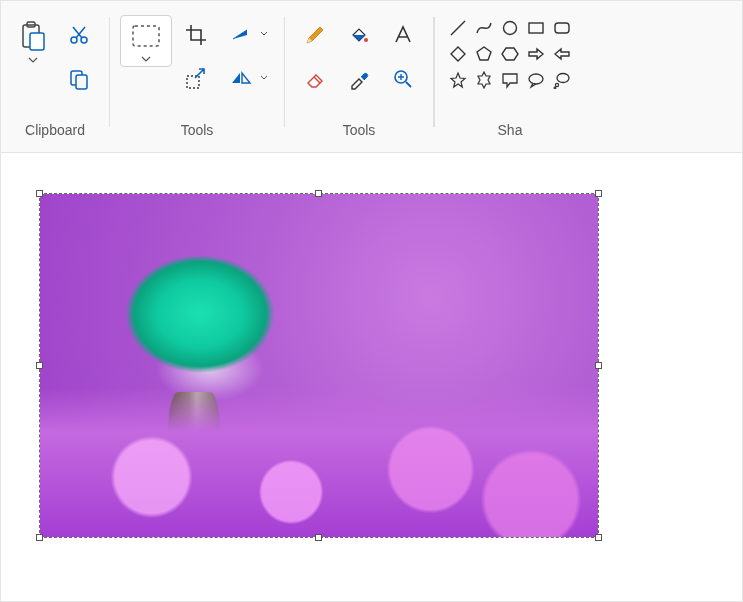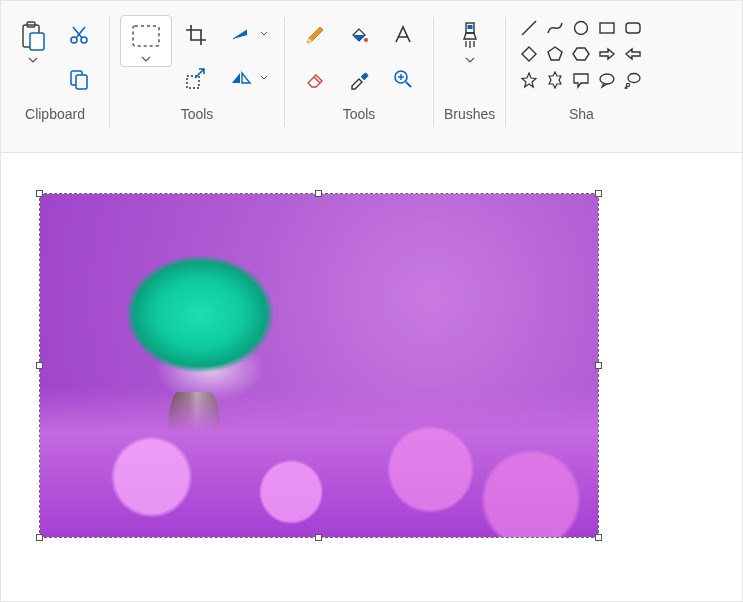--- a/index.html
+++ b/index.html
@@ -13,21 +13,21 @@
     height: 602px;
     overflow: hidden;
     border: 1px solid #e5e5e5;
   }
   .ribbon {
     display: flex;
     align-items: flex-start;
     background: #f9f9f9;
     border-bottom: 1px solid #e5e5e5;
     height: 152px;
-    padding: 8px 0 16px 0;
+    padding: 8px 0 0 0;
   }
   .group {
     display: flex;
     flex-direction: column;
     align-items: center;
     padding: 0 10px;
     height: 100%;
   }
   .divider {
     width: 1px;
@@ -274,36 +274,20 @@
             </svg>
           </div>
         </div>
       </div>
     </div>
     <div class="group-label">Tools</div>
   </div>
 
   <div class="divider"></div>
 
-  <div class="group">
-    <div class="group-body">
-      <div class="big-btn">
-        <svg width="24" height="30" viewBox="0 0 24 30">
-          <rect x="8" y="2" width="8" height="10" fill="none" stroke="#333" stroke-width="1.4"></rect>
-          <rect x="9.5" y="4" width="5" height="4" fill="#0a63c2"></rect>
-          <path d="M8 12h8l2 6H6z" fill="none" stroke="#333" stroke-width="1.4"></path>
-          <path d="M8 20v6M12 20v7M16 20v6" stroke="#333" stroke-width="1.3"></path>
-        </svg>
-        <svg class="chev" width="10" height="6">
-            <path d="M1 1l4 4 4-4" fill="none" stroke="#555" stroke-width="1.2"></path>
-          </svg>
-      </div>
-    </div>
-    <div class="group-label">Brushes</div>
-  </div>
 
   <div class="divider"></div>
 
   <div class="group" style="padding-right:0">
     <div class="shapes-grid">
       <div class="shape-cell">
           <svg width="18" height="18">
             <path d="M2 16L16 2" stroke="#333" stroke-width="1.4"></path>
           </svg>
         </div>

